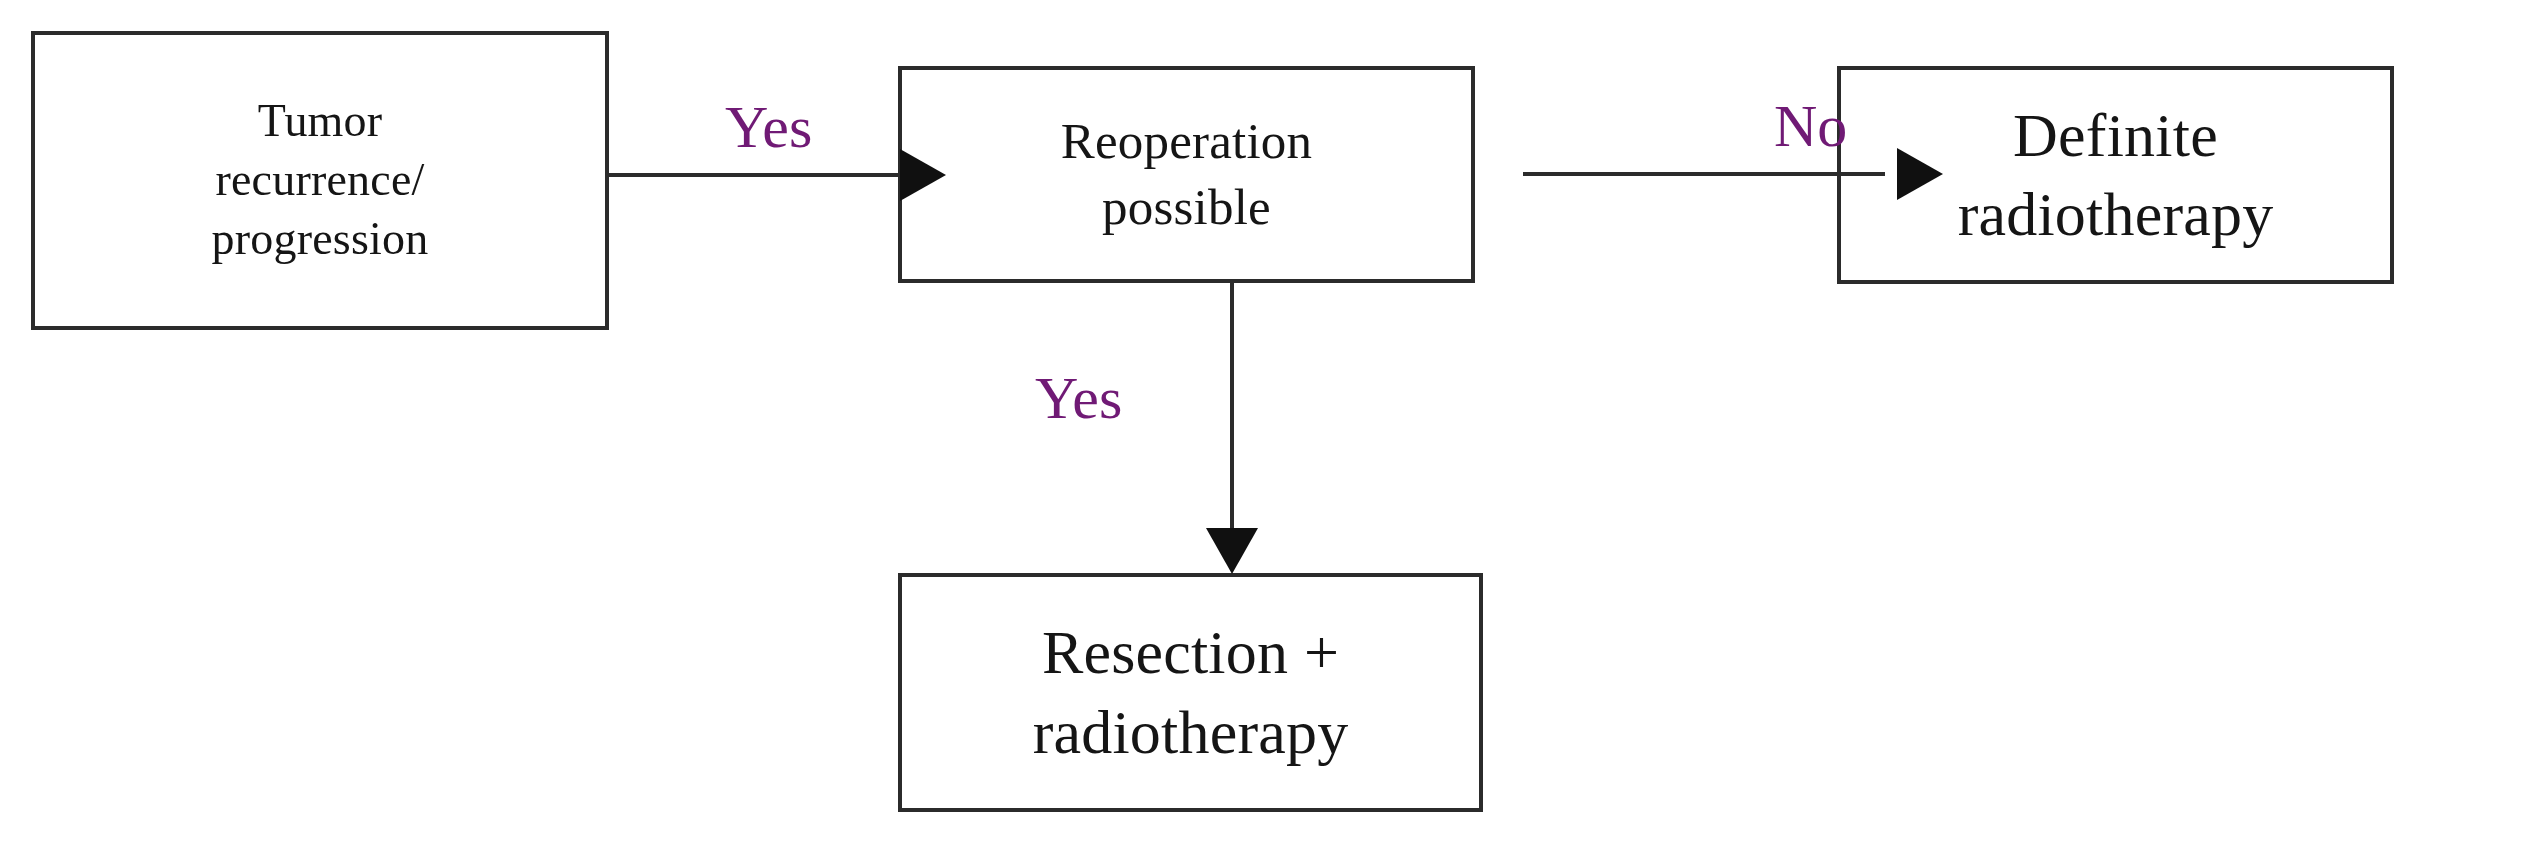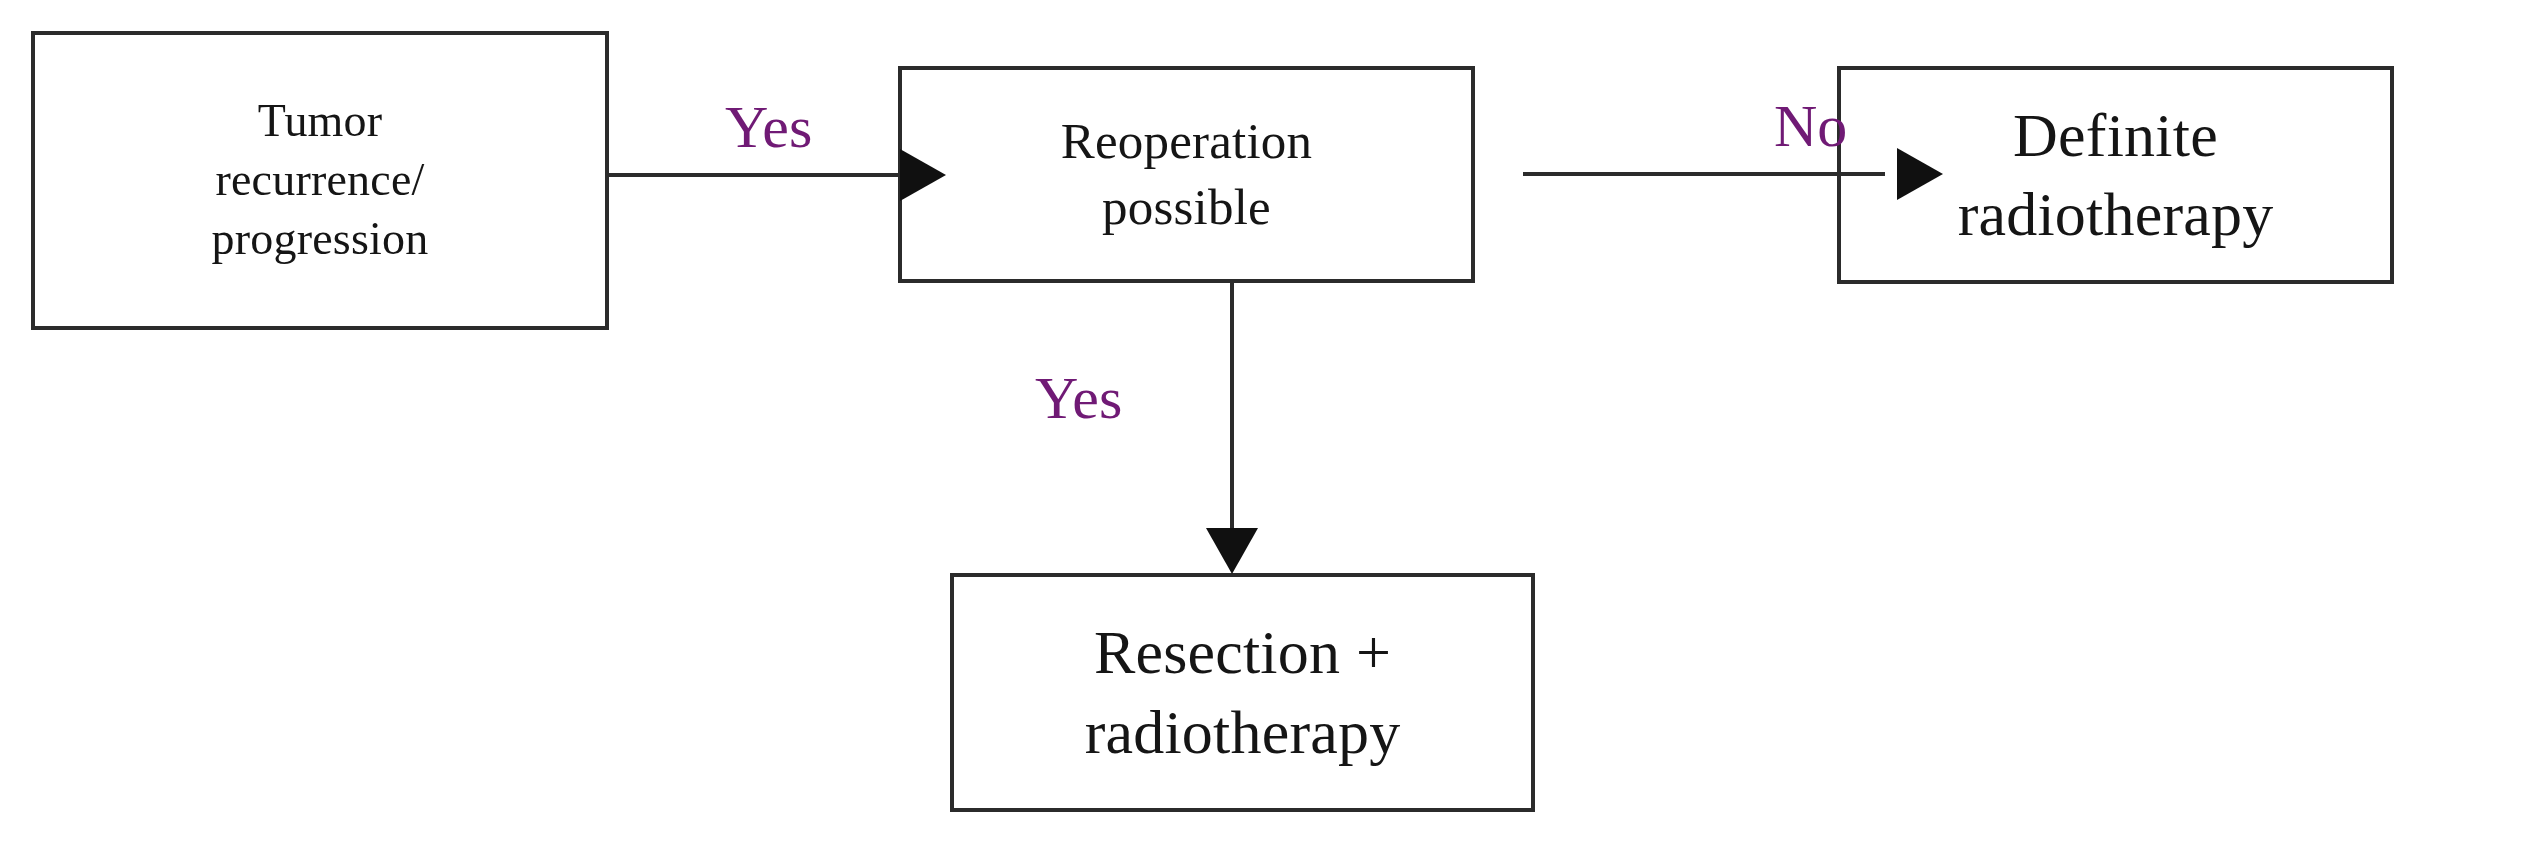--- a/index.html
+++ b/index.html
@@ -34,21 +34,21 @@
   }
   .node .node-label {
     display: block;
     white-space: pre-line;
     padding: 0 10px;
   }
 
   #node-tumor-recurrence { left: 31px;  top: 31px;  width: 578px; height: 299px; font-size: 46px; }
   #node-reoperation      { left: 898px; top: 66px;  width: 577px; height: 217px; font-size: 51px; }
   #node-definite-rt      { left: 1837px;top: 66px;  width: 557px; height: 218px; font-size: 62px; }
-  #node-resection-rt     { left: 950px; top: 573px; width: 585px; height: 239px; font-size: 62px; }
+  #node-resection-rt     { left: 898px; top: 573px; width: 585px; height: 239px; font-size: 62px; }
 
   
   .edge-line {
     position: absolute;
     background: #2b2b2b;
   }
   .edge-h { height: 4px; }
   .edge-v { width: 4px; }
 
   #edge-recurrence-to-reoperation-line { left: 609px;  top: 173px; width: 290px; }

